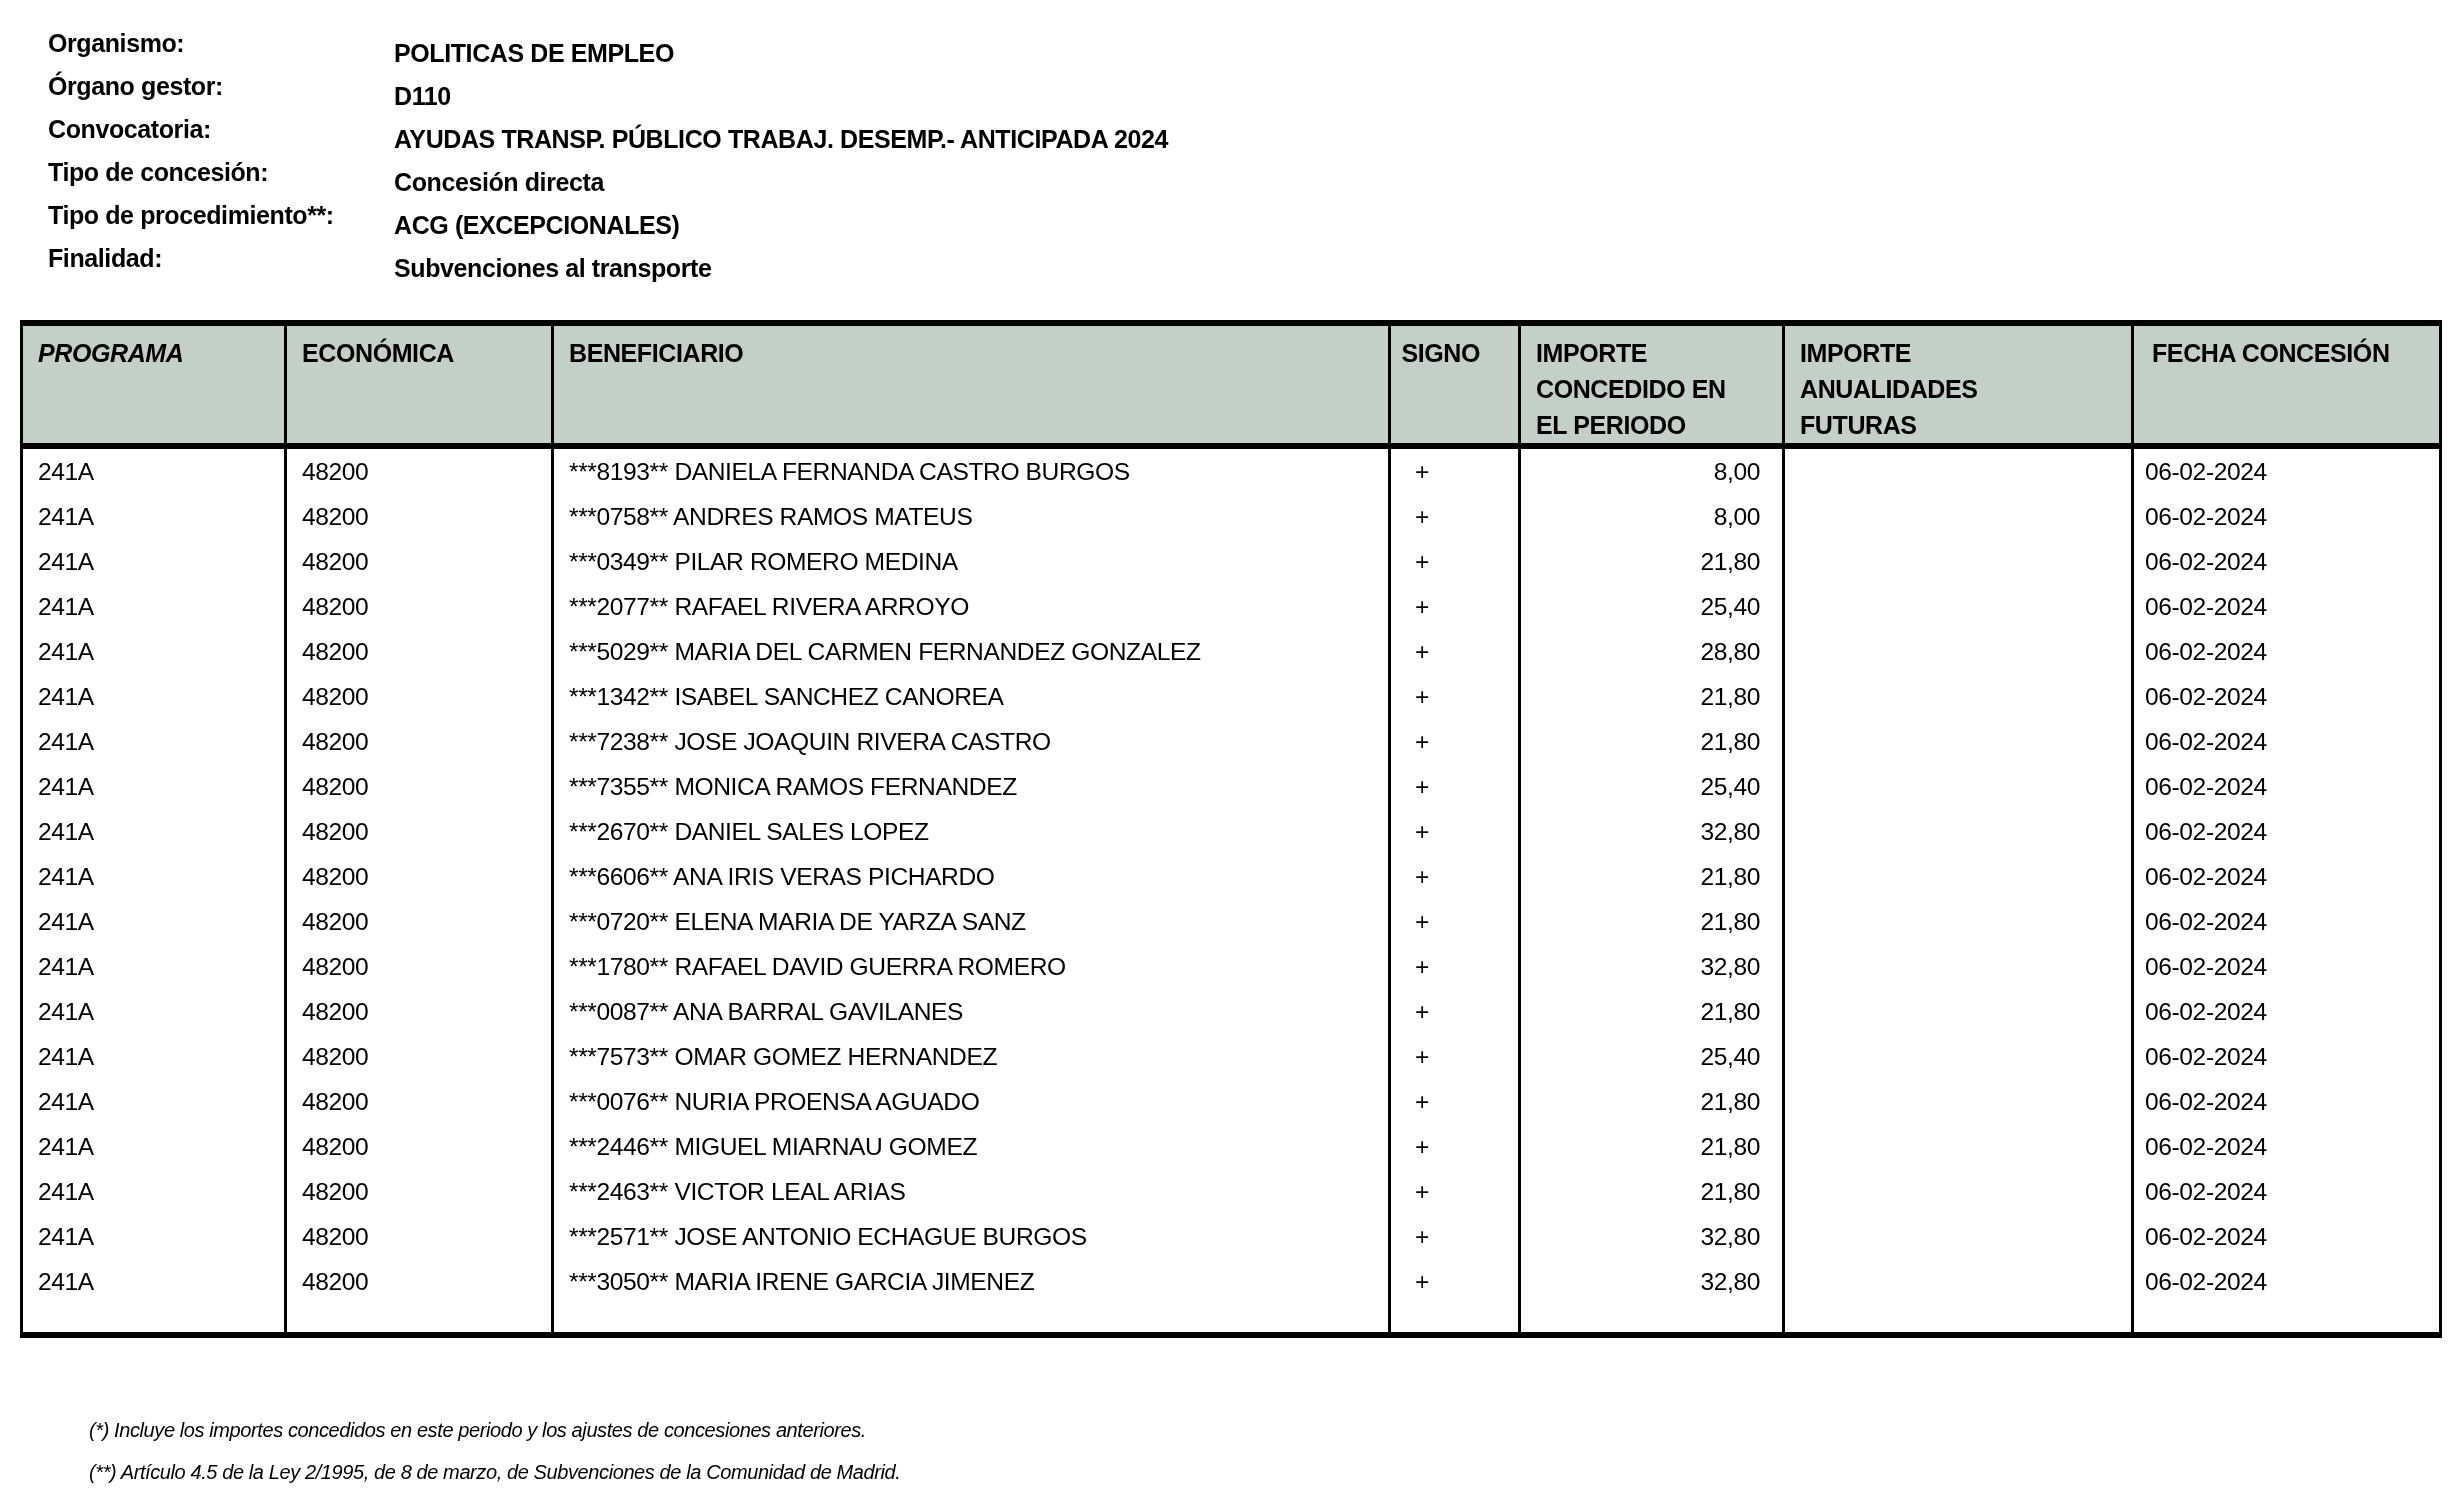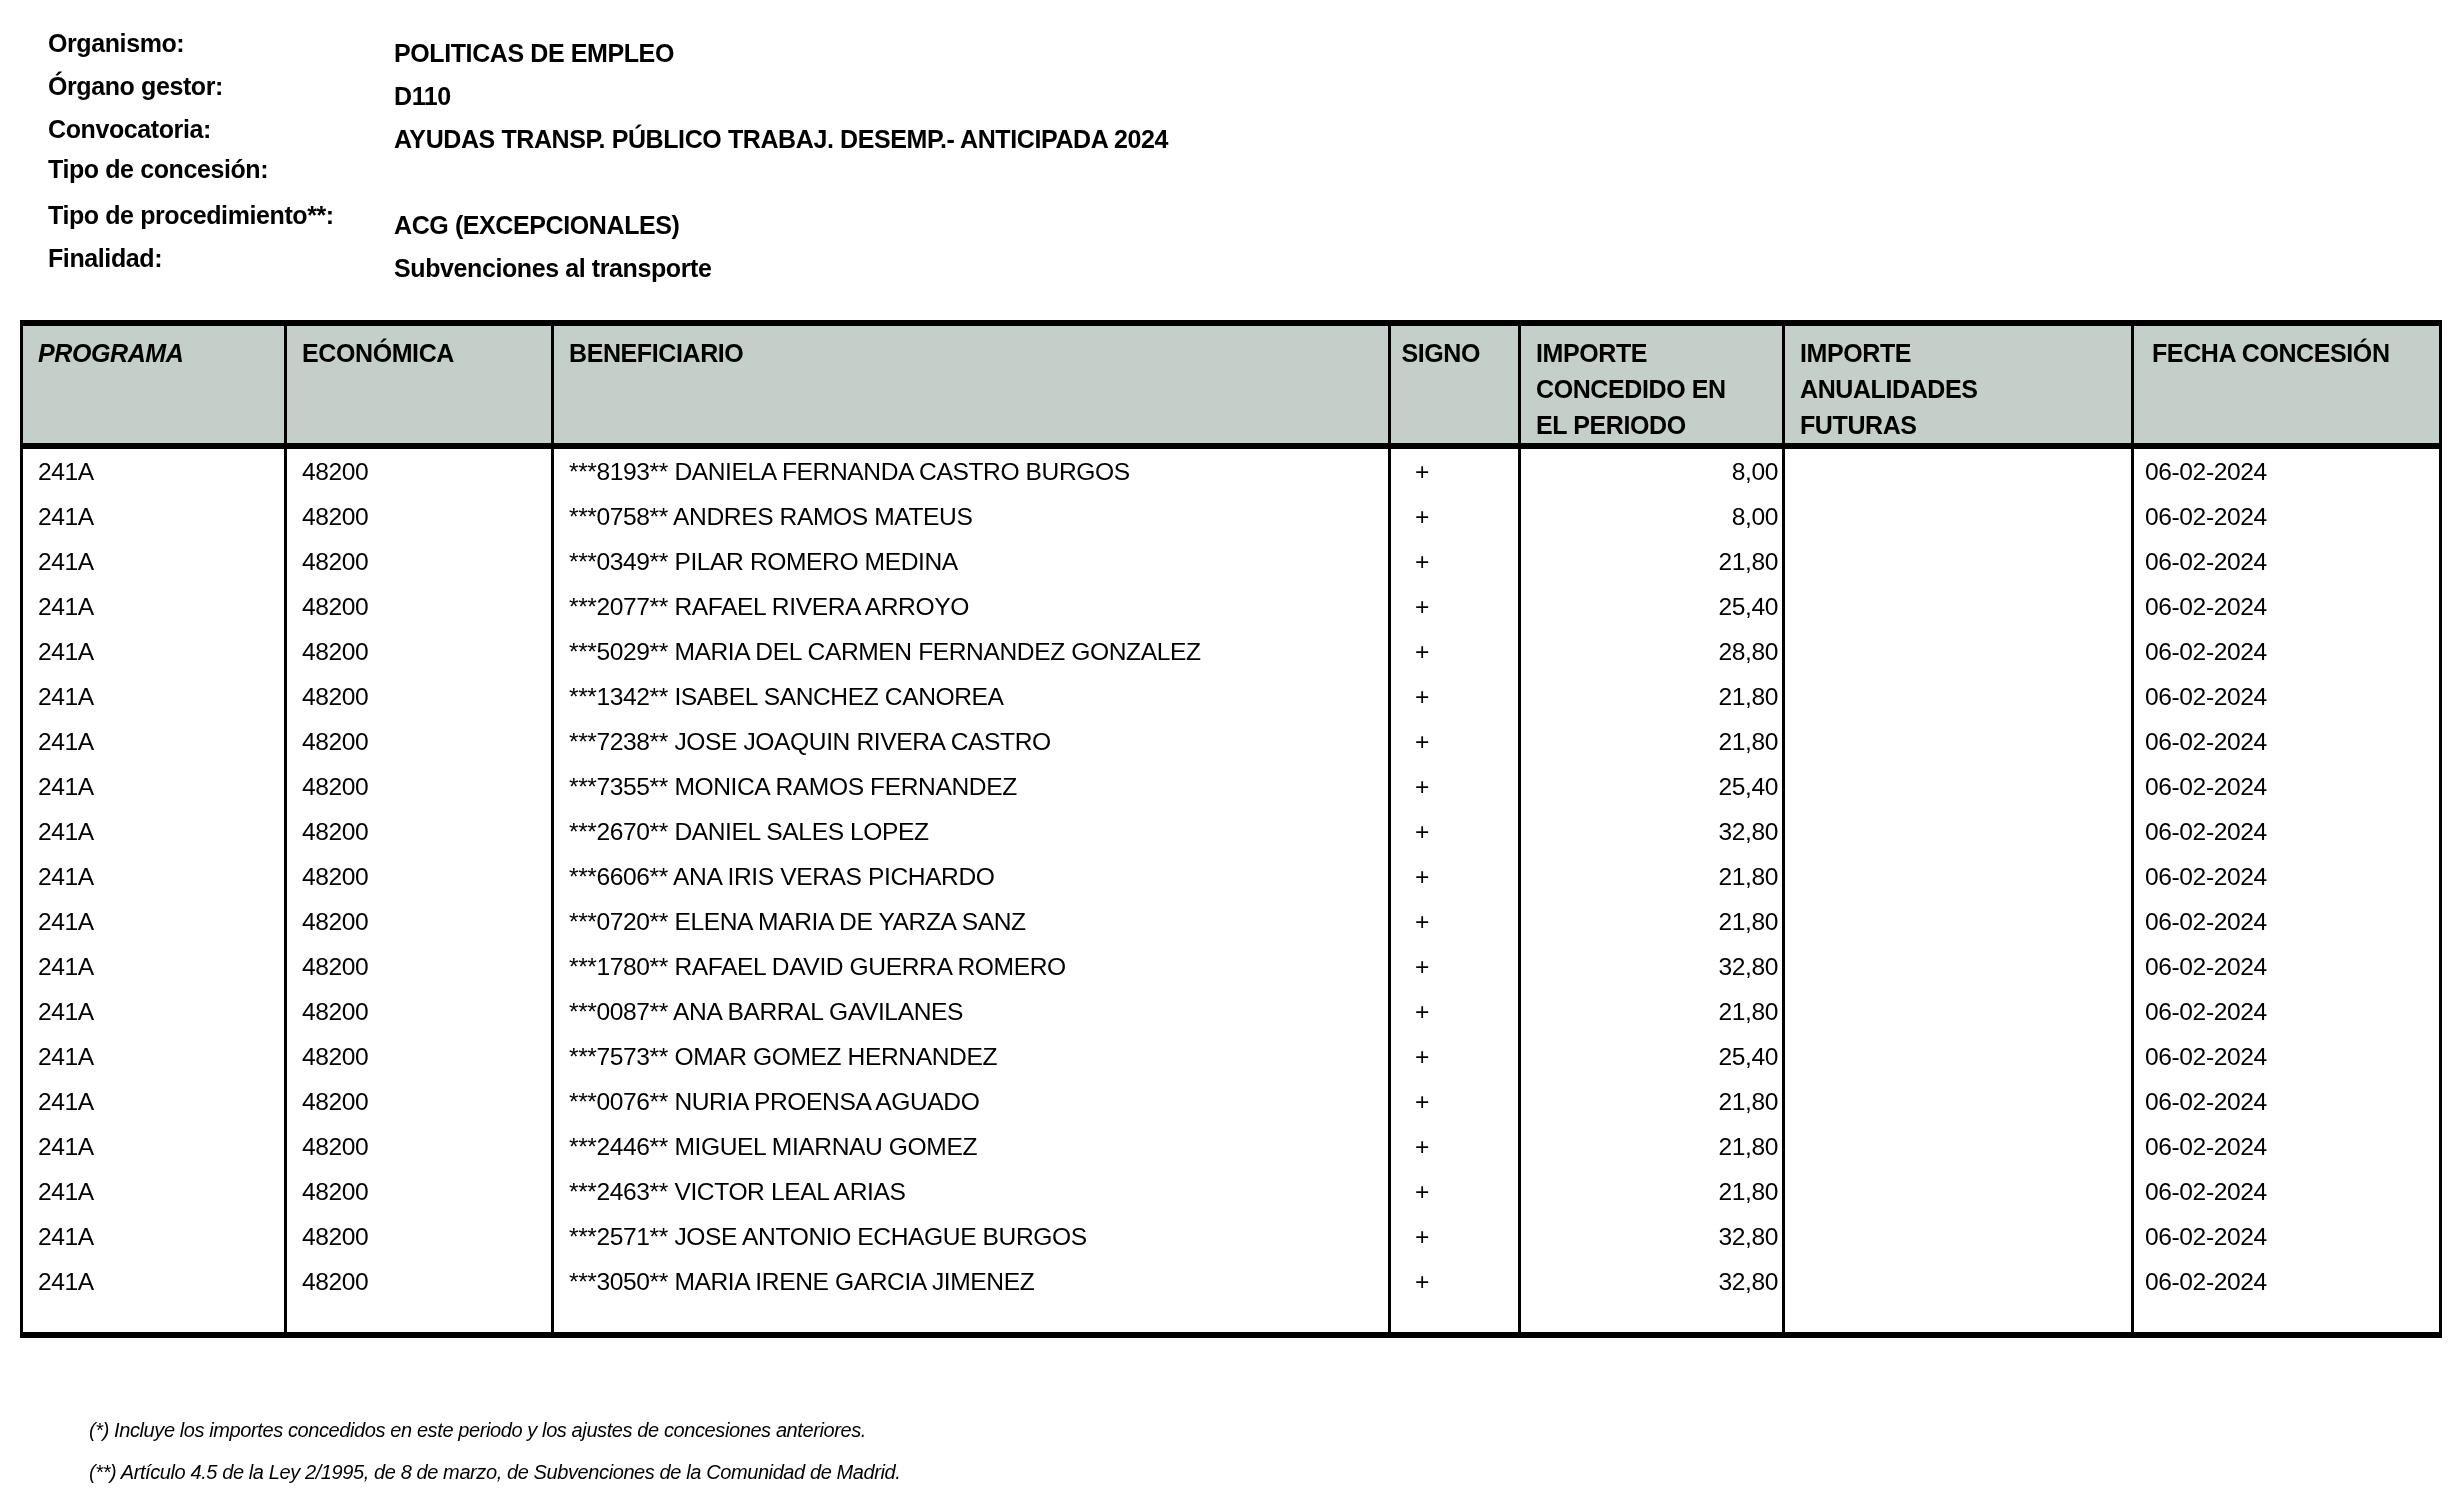--- a/index.html
+++ b/index.html
@@ -72,21 +72,21 @@
   thead th.h-signo { padding-left: 10.4px; }
   thead th.h-fecha { padding-left: 18px; white-space: nowrap; }
   tbody td {
     height: 45px;
     font-size: 24.6px;
     vertical-align: middle;
     padding: 0 0 0 15px;
     white-space: nowrap;
   }
   tbody td.c-signo  { padding-left: 24px; }
-  tbody td.c-importe { text-align: right; padding-left: 0; padding-right: 4px; }
+  tbody td.c-importe { text-align: right; padding-left: 0; padding-right: 22px; }
   tbody td.c-fecha  { padding-left: 11px; }
   tfoot td { height: 28px; padding: 0; }
 
   
   .footnotes {
     position: absolute;
     left: 89px;
     top: 1409px;
     font-size: 20px;
     font-weight: normal;
@@ -109,20 +109,21 @@
     <div class="meta-row">
       <span class="label">Órgano gestor:</span>
       <span class="value">D110</span>
     </div>
     <div class="meta-row">
       <span class="label">Convocatoria:</span>
       <span class="value">AYUDAS TRANSP. PÚBLICO TRABAJ. DESEMP.- ANTICIPADA 2024</span>
     </div>
     <div class="meta-row">
       <span class="label">Tipo de concesión:</span>
+      <span class="value">Concesión directa</span>
     </div>
     <div class="meta-row">
       <span class="label">Tipo de procedimiento**:</span>
       <span class="value">ACG (EXCEPCIONALES)</span>
     </div>
     <div class="meta-row">
       <span class="label">Finalidad:</span>
       <span class="value">Subvenciones al transporte</span>
     </div>
   </div>

